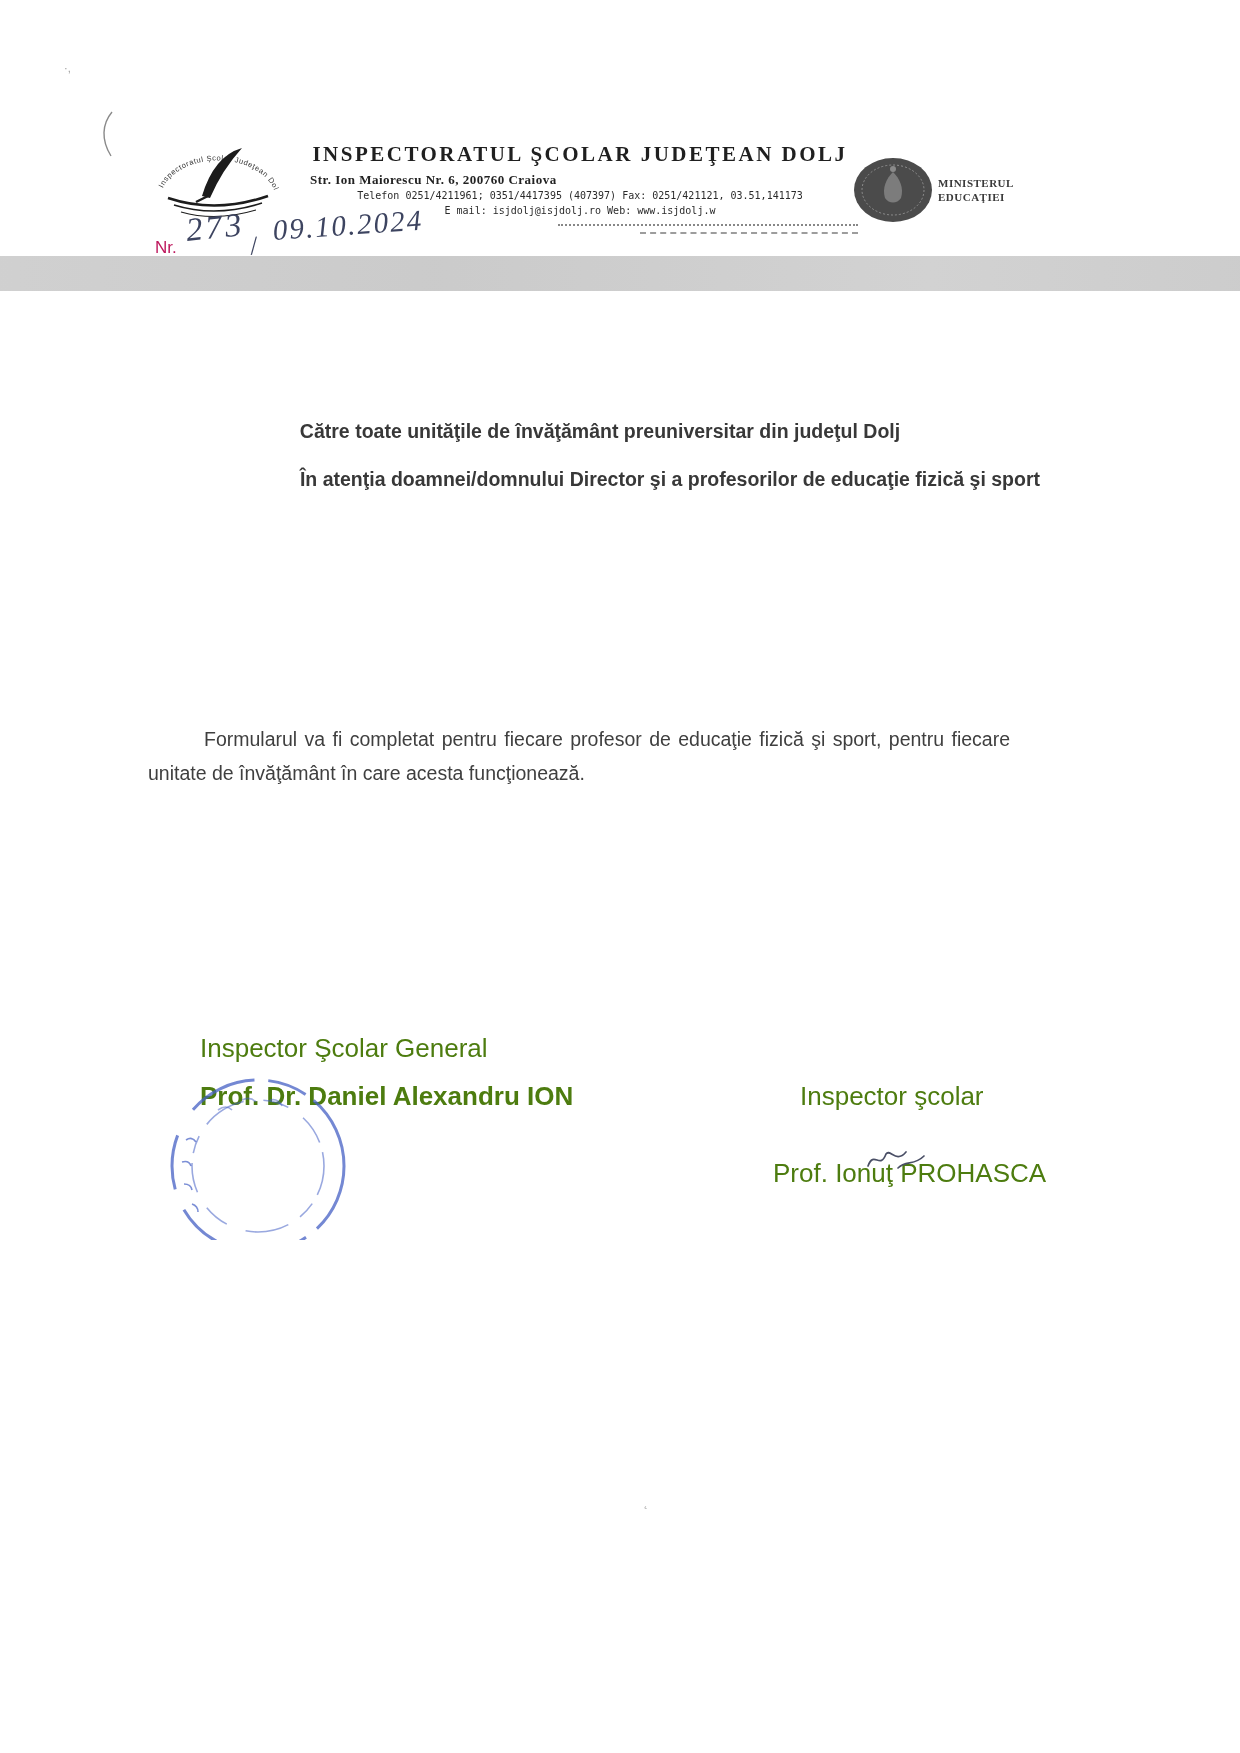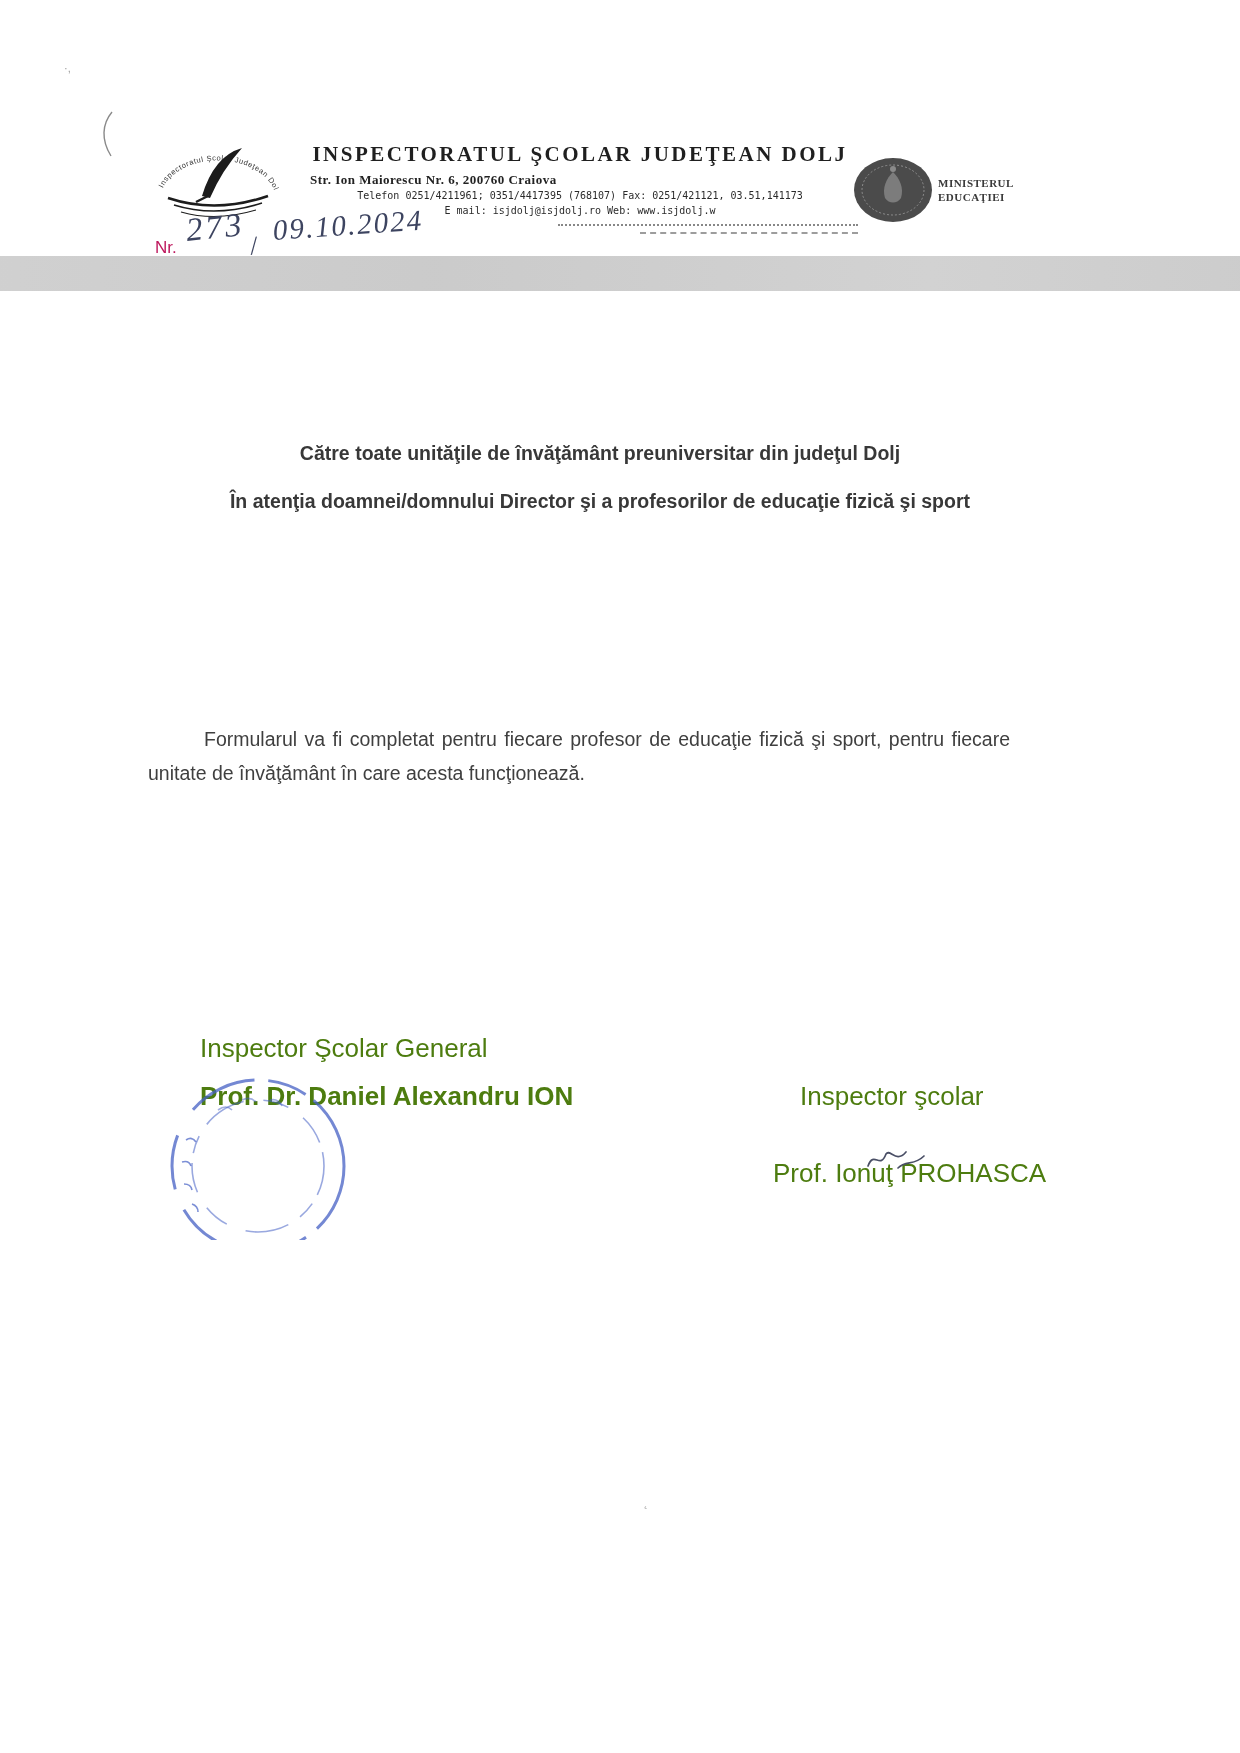--- a/index.html
+++ b/index.html
@@ -63,24 +63,24 @@
     color: #3d4460;
   }
   .reg-number { left: 188px; top: 212px; font-size: 33px; letter-spacing: 3px; transform: rotate(-6deg); transform-origin: left bottom; }
   .reg-sep    { left: 250px; top: 232px; font-size: 25px; transform: rotate(-12deg); }
   .reg-date   { left: 274px; top: 214px; font-size: 29px; letter-spacing: 2px; transform: rotate(-4deg); transform-origin: left bottom; }
 
   
   .h-center {
     left: 160px; width: 880px;
     text-align: center;
-    font-weight: 700; font-size: 19.5px; color: #383838; margin-top: 22px;
+    font-weight: 700; font-size: 19.5px; color: #383838;
   }
   .heading1 { top: 420px; }
-  .heading2 { top: 468px; }
+  .heading2 { top: 468px; text-align: right; }
   .ref-line { left: 200px; top: 563px; font-weight: 700; font-size: 19.5px; color: #383838; }
   .para {
     left: 148px; width: 862px;
     font-size: 19.5px; line-height: 34px;
     text-align: justify; text-indent: 56px;
     color: #3f3f3f;
   }
   .para1 { top: 610px; }
   .para2 { top: 722px; }
 
@@ -114,21 +114,21 @@
       <path d="M54,60 Q66,20 94,12 Q74,34 62,62 Z" fill="#1c1c1c"></path>
       <path d="M48,66 L60,60" stroke="#1c1c1c" stroke-width="2.4" fill="none"></path>
       <path d="M20,62 Q68,78 120,60" fill="none" stroke="#1c1c1c" stroke-width="2.6"></path>
       <path d="M26,69 Q68,82 114,67" fill="none" stroke="#1c1c1c" stroke-width="1.6"></path>
       <path d="M33,76 Q68,86 108,74" fill="none" stroke="#1c1c1c" stroke-width="1.1"></path>
     </svg>
   </div>
 
   <div class="abs org-name">INSPECTORATUL  ŞCOLAR  JUDEŢEAN  DOLJ</div>
   <div class="abs org-address">Str. Ion Maiorescu Nr. 6, 200760 Craiova</div>
-  <div class="abs org-phone">Telefon 0251/4211961; 0351/4417395 (768107) Fax: 0251/421121, 03.51,141173</div>
+  <div class="abs org-phone">Telefon 0251/4211961; 0351/4417395 (407397) Fax: 0251/421121, 03.51,141173</div>
   <div class="abs org-email">E mail: isjdolj@isjdolj.ro  Web: www.isjdolj.w</div>
   <div class="abs head-dots-1"></div>
   <div class="abs head-dots-2"></div>
 
   <div class="abs" style="left:852px; top:156px;">
     <svg width="82" height="68" viewBox="0 0 82 68">
       <ellipse cx="41" cy="34" rx="39" ry="32" fill="#4b4b4b"></ellipse>
       <ellipse cx="41" cy="34" rx="31" ry="25" fill="none" stroke="#8d8d8d" stroke-width="1" stroke-dasharray="2 2"></ellipse>
       <path d="M41,16 C34,23 30,32 33,42 C37,48 45,48 49,42 C52,32 48,23 41,16 Z" fill="#7c7c7c"></path>
       <circle cx="41" cy="13" r="3" fill="#8a8a8a"></circle>

